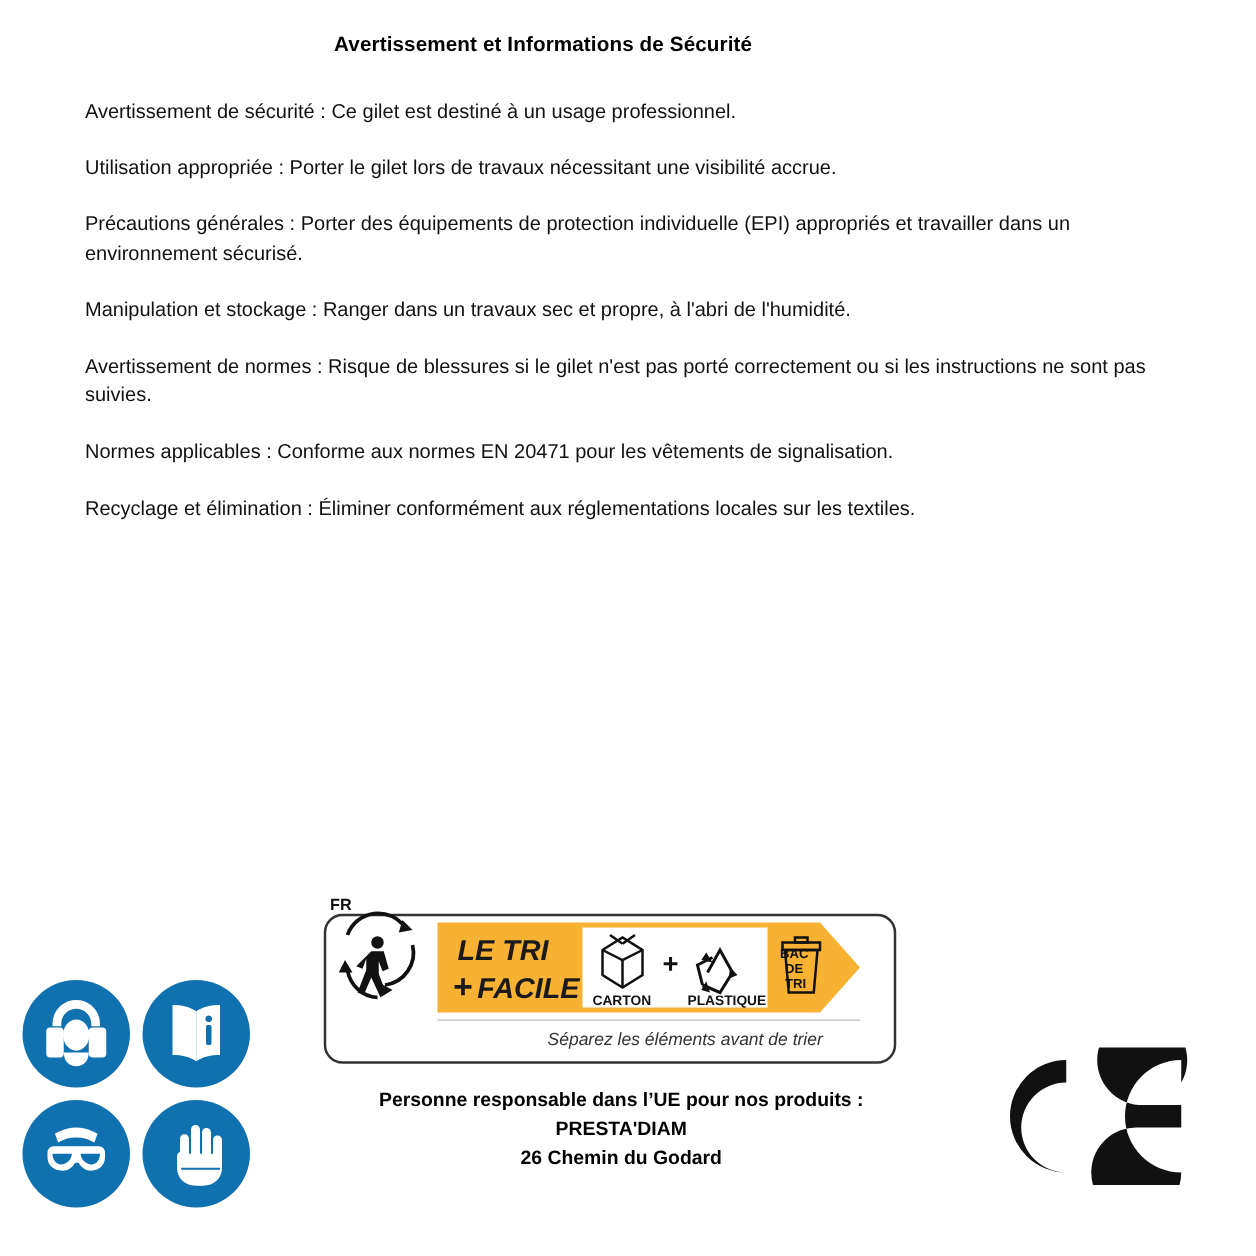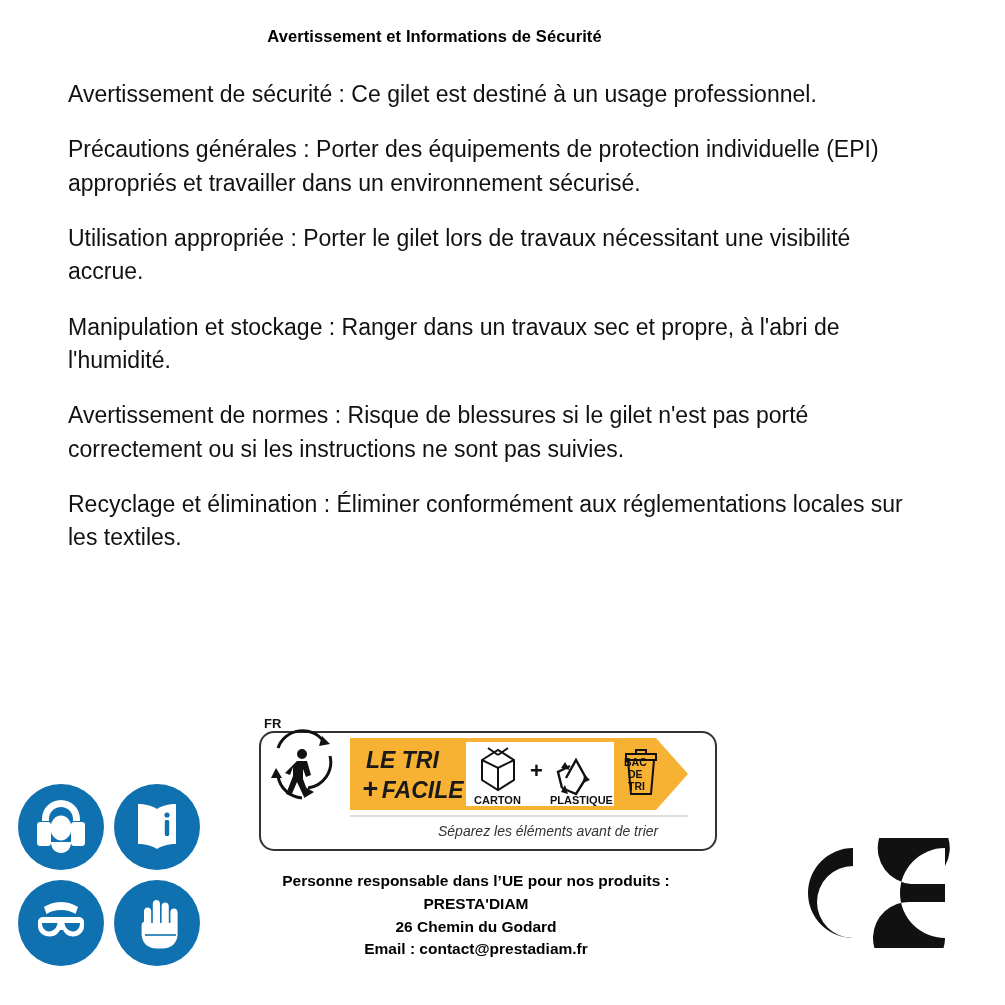--- a/index.html
+++ b/index.html
@@ -34,21 +34,21 @@
   }
 
   .body-text {
     position: absolute;
     top: 78px;
     left: 68px;
     width: 862px;
   }
 
   .para {
-    font-size: 23px;
+    font-size: 16px;
     line-height: 1.45;
     margin-bottom: 22px;
     color: #111;
   }
 
   
   .picto-grid {
     position: absolute;
     left: 18px;
     top: 784px;
@@ -73,21 +73,21 @@
     position: absolute;
     left: 258px;
     top: 712px;
     width: 460px;
     height: 140px;
   }
 
   
   .resp-block {
     position: absolute;
-    left: 191px;
+    left: 212px;
     top: 870px;
     width: 570px;
     text-align: center;
     font-size: 15.5px;
     font-weight: bold;
     line-height: 1.47;
   }
 
   
   .ce-mark {
@@ -100,24 +100,25 @@
 </style>
 </head>
 <body>
 
 <div class="page">
 
   <div class="doc-title">Avertissement et Informations de Sécurité</div>
 
   <div class="body-text">
     <div class="para">Avertissement de sécurité : Ce gilet est destiné à un usage professionnel.</div>
+    <div class="para">Utilisation appropriée : Porter le gilet lors de travaux nécessitant une visibilité accrue.</div>
     <div class="para">Précautions générales : Porter des équipements de protection individuelle (EPI) appropriés et travailler dans un environnement sécurisé.</div>
-    <div class="para">Utilisation appropriée : Porter le gilet lors de travaux nécessitant une visibilité accrue.</div>
     <div class="para">Manipulation et stockage : Ranger dans un travaux sec et propre, à l'abri de l'humidité.</div>
     <div class="para">Avertissement de normes : Risque de blessures si le gilet n'est pas porté correctement ou si les instructions ne sont pas suivies.</div>
+    <div class="para">Normes applicables : Conforme aux normes EN 20471 pour les vêtements de signalisation.</div>
     <div class="para">Recyclage et élimination : Éliminer conformément aux réglementations locales sur les textiles.</div>
   </div>
 
   <div class="picto-grid">
 
     <div class="picto p1">
       <svg viewBox="0 0 86 86" width="86" height="86" aria-hidden="true">
         <g fill="#ffffff">
           <path d="M43 20c-9 0-16 6.5-16 15v4c0 3-1 5-3 6v11c0 4 3.5 7 8 7h22c4.5 0 8-3 8-7V45c-2-1-3-3-3-6v-4c0-8.5-7-15-16-15z" opacity="0"></path>
           <path d="M24 35c0-10.5 8.5-19 19-19s19 8.5 19 19v2h-7v-2c0-6.6-5.4-12-12-12s-12 5.4-12 12v2h-7v-2z"></path>
@@ -231,21 +232,20 @@
 
       <line x1="92" y1="104" x2="430" y2="104" stroke="#bbb" stroke-width="1"></line>
       <text x="180" y="124" font-family="Liberation Sans, sans-serif" font-size="14" font-style="italic" fill="#333">Séparez les éléments avant de trier</text>
     </svg>
   </div>
 
   <div class="resp-block">
     <div>Personne responsable dans l’UE pour nos produits :</div>
     <div>PRESTA'DIAM</div>
     <div>26 Chemin du Godard</div>
-    <div>Email : contact@prestadiam.fr</div>
   </div>
 
   <div class="ce-mark">
     <svg viewBox="0 0 160 110" width="160" height="110" aria-hidden="true">
       <path d="M58 10 A45 45 0 1 0 58 100 A36 36 0 1 1 58 28 Z" fill="#111"></path>
       <path d="M150 10 A45 45 0 1 0 150 100 A36 36 0 1 1 116 64 L150 64 L150 46 L116 46 A36 36 0 1 1 150 28 Z" fill="#111"></path>
     </svg>
   </div>
 
 </div>

